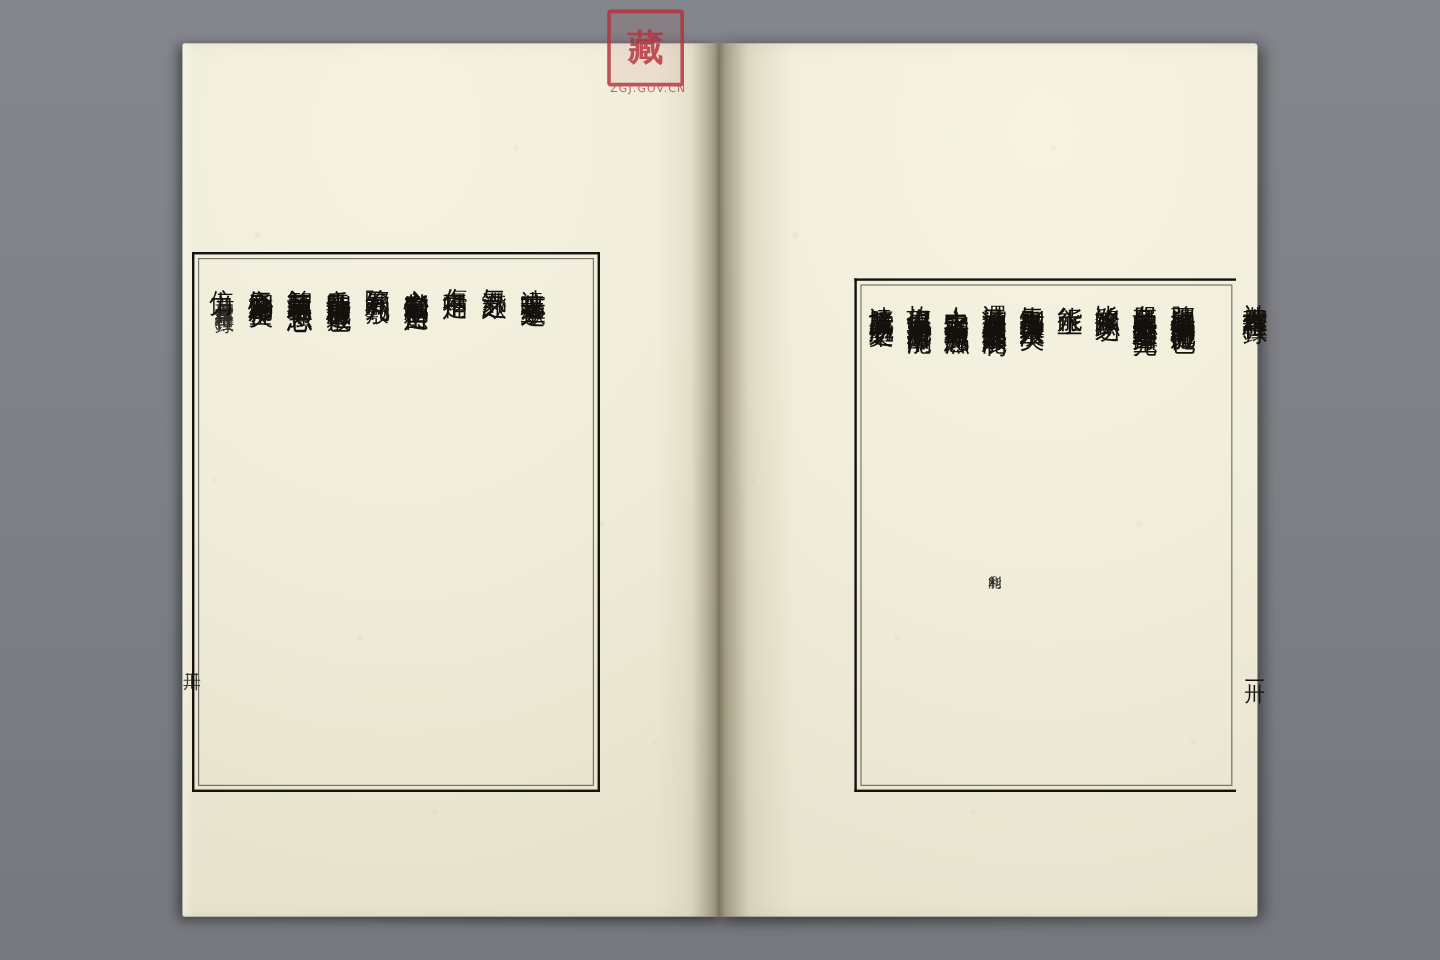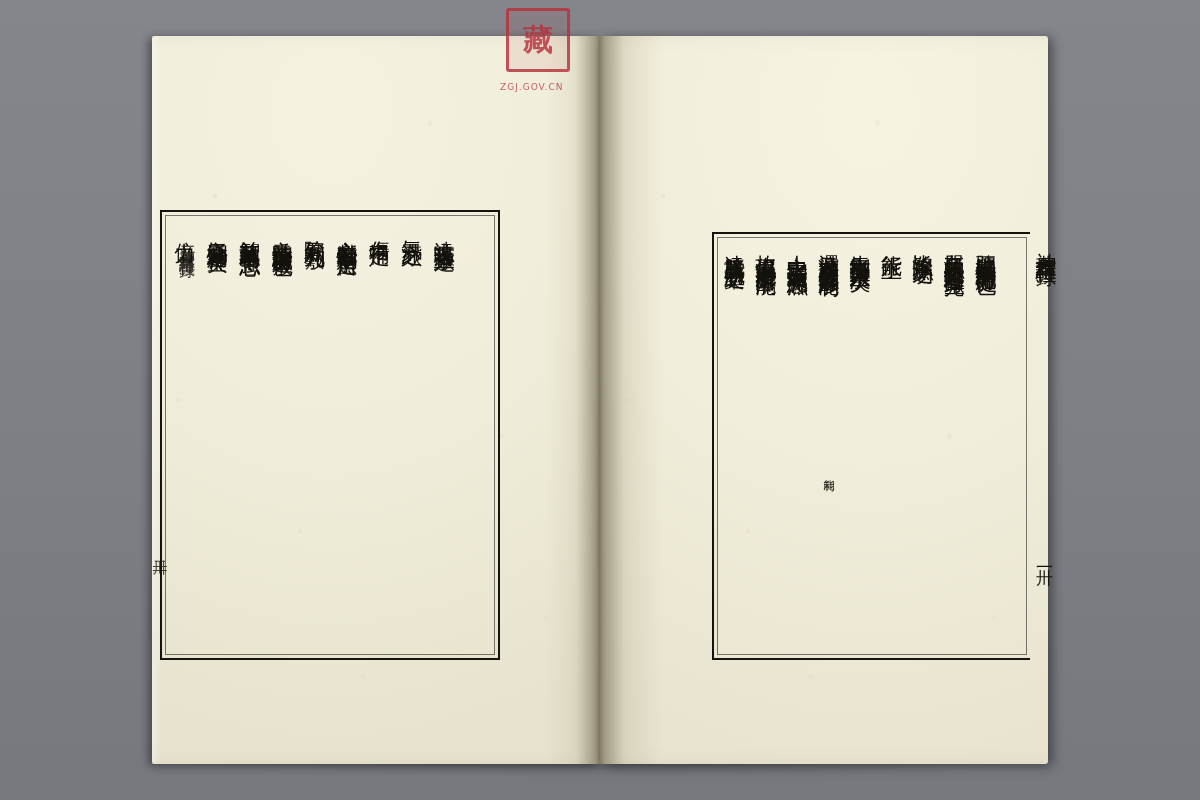--- a/index.html
+++ b/index.html
@@ -221,26 +221,25 @@
     justify-content: center;
     color: #b5303a;
     font-size: 30px;
     font-family: "DejaVu Serif", "Liberation Serif", serif;
     font-weight: bold;
   }
   #seal .seal-text {
     position: absolute;
     left: 0; top: 62px;
     width: 72px;
-    text-align: left;
+    text-align: right;
     color: #b8414a;
     font-size: 9px;
     letter-spacing: 1px;
     font-family: "DejaVu Sans", sans-serif;
-    margin-top: 12px;
   }
 
   
   .edge-strip {
     position: absolute;
     top: 0;
     width: 10px;
     height: 728px;
     pointer-events: none;
   }

